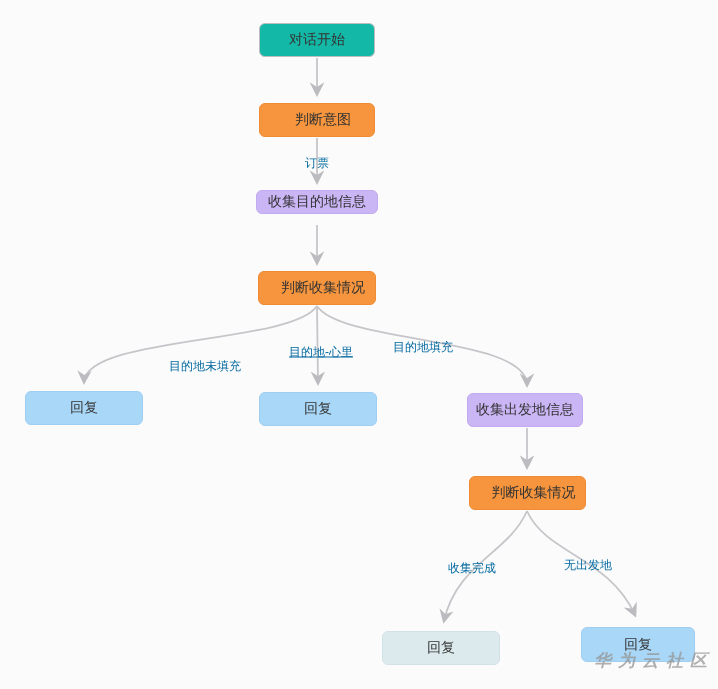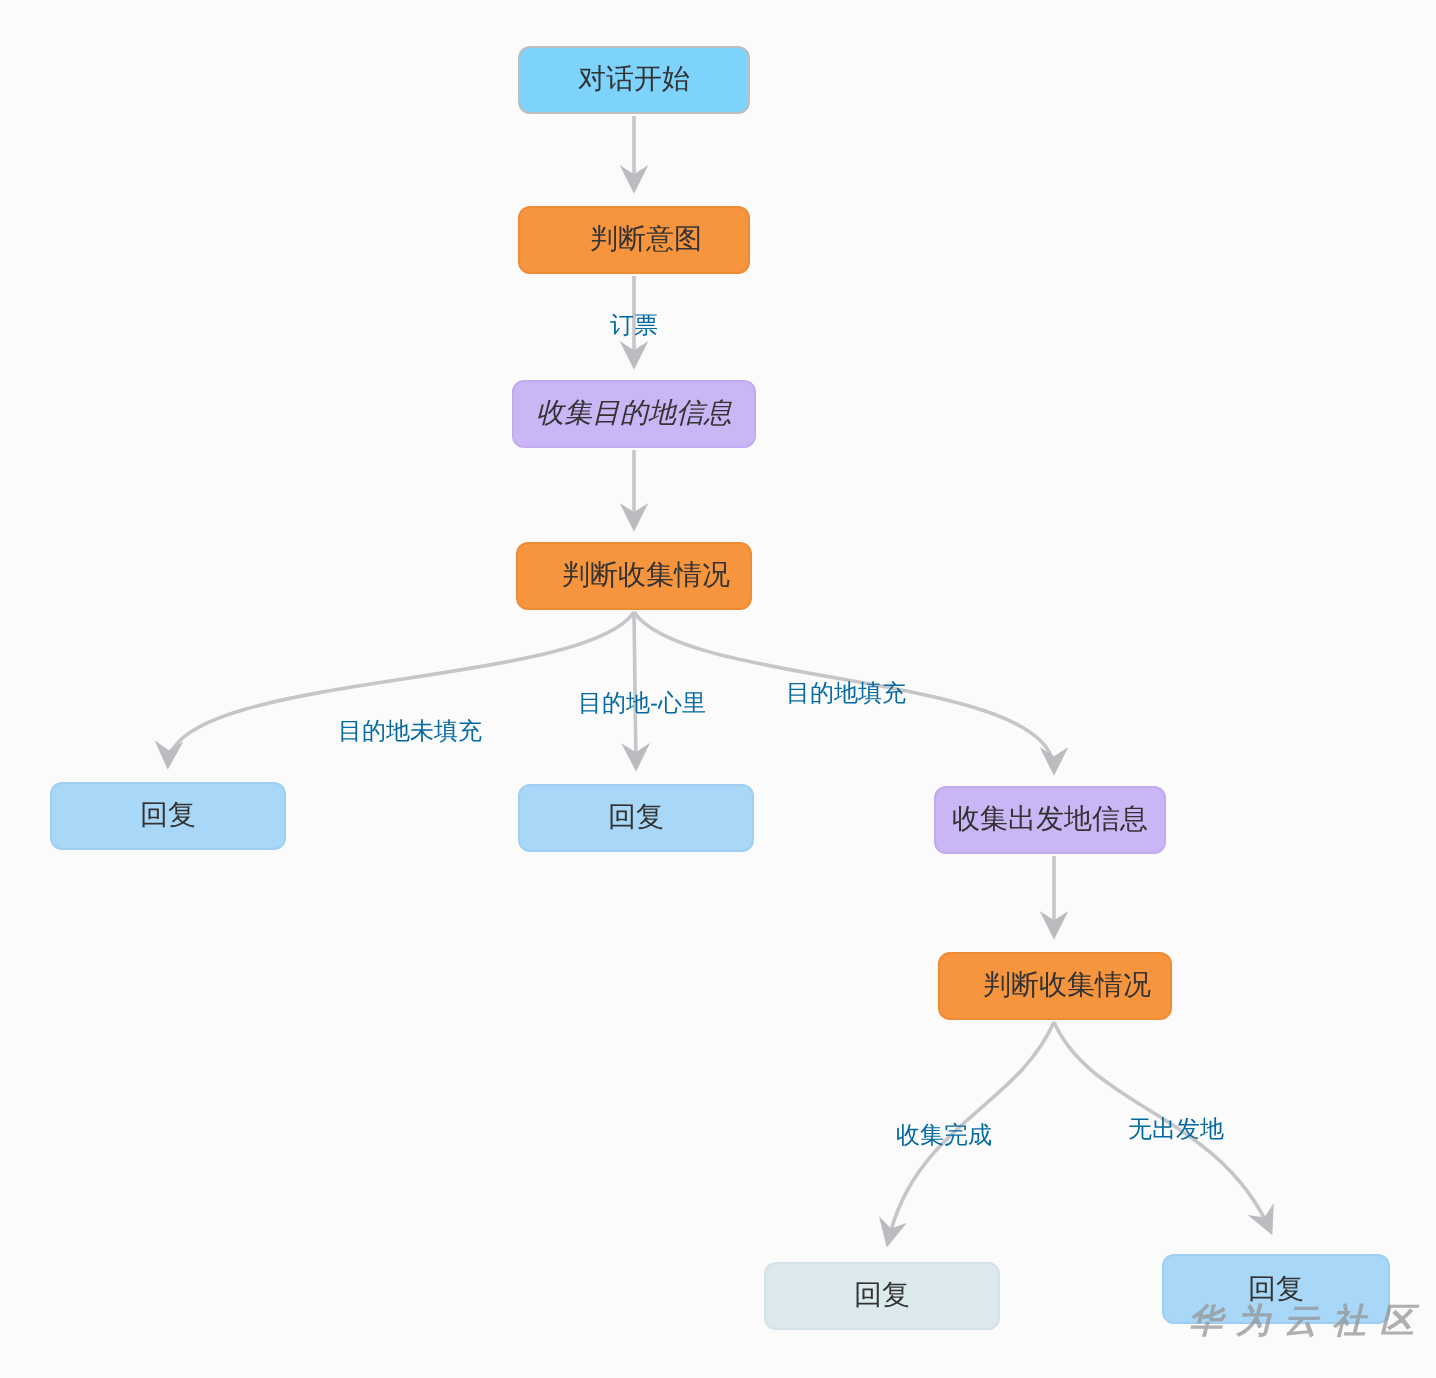--- a/index.html
+++ b/index.html
@@ -25,21 +25,21 @@
     display: flex;
     align-items: center;
     justify-content: center;
     box-sizing: border-box;
     border-radius: 6px;
     font-size: 14px;
     color: #333333;
     z-index: 2;
     white-space: nowrap;
   }
-  .node-start  { background: #7dd3fc; border: 1px solid #bdbdbd; }
+  .node-start  { background: #14b8a6; border: 1px solid #bdbdbd; }
   .node-judge  { background: #f6953d; border: 1px solid #ef8b34; padding-left: 12px; }
   .node-collect{ background: #cab5f5; border: 1px solid #c1aaf0; }
   .node-reply  { background: #a9d7f8; border: 1px solid #9fcef3; }
   .node-reply-muted { background: #dceaee; border: 1px solid #d2e2e7; }
   .edge-label {
     position: absolute;
     transform: translate(-50%, -50%);
     font-size: 12px;
     color: #0369a1;
     z-index: 3;
@@ -79,41 +79,41 @@
       <path d="M527,428 L527,467" marker-end="url(#arrow)"></path>
       <path d="M527,511 C508,554 457,563 444,621" marker-end="url(#arrow)"></path>
       <path d="M527,511 C546,554 609,557 635,615" marker-end="url(#arrow)"></path>
     </g>
   </svg>
 
   <div class="node node-start" style="left:259px; top:23px; width:116px; height:34px;">对话开始</div>
 
   <div class="node node-judge" style="left:259px; top:103px; width:116px; height:34px;">判断意图</div>
 
-  <div class="node node-collect" style="left:256px; top:190px; width:122px; height:34px;font-style:italic;">收集目的地信息</div>
+  <div class="node node-collect" style="left:256px; top:190px; width:122px; height:24px;">收集目的地信息</div>
 
   <div class="node node-judge" style="left:258px; top:271px; width:118px; height:34px;">判断收集情况</div>
 
   <div class="node node-reply" style="left:25px; top:391px; width:118px; height:34px;">回复</div>
 
   <div class="node node-reply" style="left:259px; top:392px; width:118px; height:34px;">回复</div>
 
   <div class="node node-collect" style="left:467px; top:393px; width:116px; height:34px;">收集出发地信息</div>
 
   <div class="node node-judge" style="left:469px; top:476px; width:117px; height:34px;">判断收集情况</div>
 
   <div class="node node-reply-muted" style="left:382px; top:631px; width:118px; height:34px;">回复</div>
 
   <div class="node node-reply" style="left:581px; top:627px; width:114px; height:35px;">回复</div>
 
   <span class="edge-label" style="left:317px; top:163px;">订票</span>
 
   <span class="edge-label" style="left:205px; top:366px;">目的地未填充</span>
 
-  <span class="edge-label" style="left:321px; top:352px;">目的地-心里</span>
+  <span class="edge-label" style="left:321px; top:352px;text-decoration:underline;">目的地-心里</span>
 
   <span class="edge-label" style="left:423px; top:347px;">目的地填充</span>
 
   <span class="edge-label" style="left:472px; top:568px;">收集完成</span>
 
   <span class="edge-label" style="left:588px; top:565px;">无出发地</span>
 
   <div class="watermark">华为云社区</div>
 
 </div>

